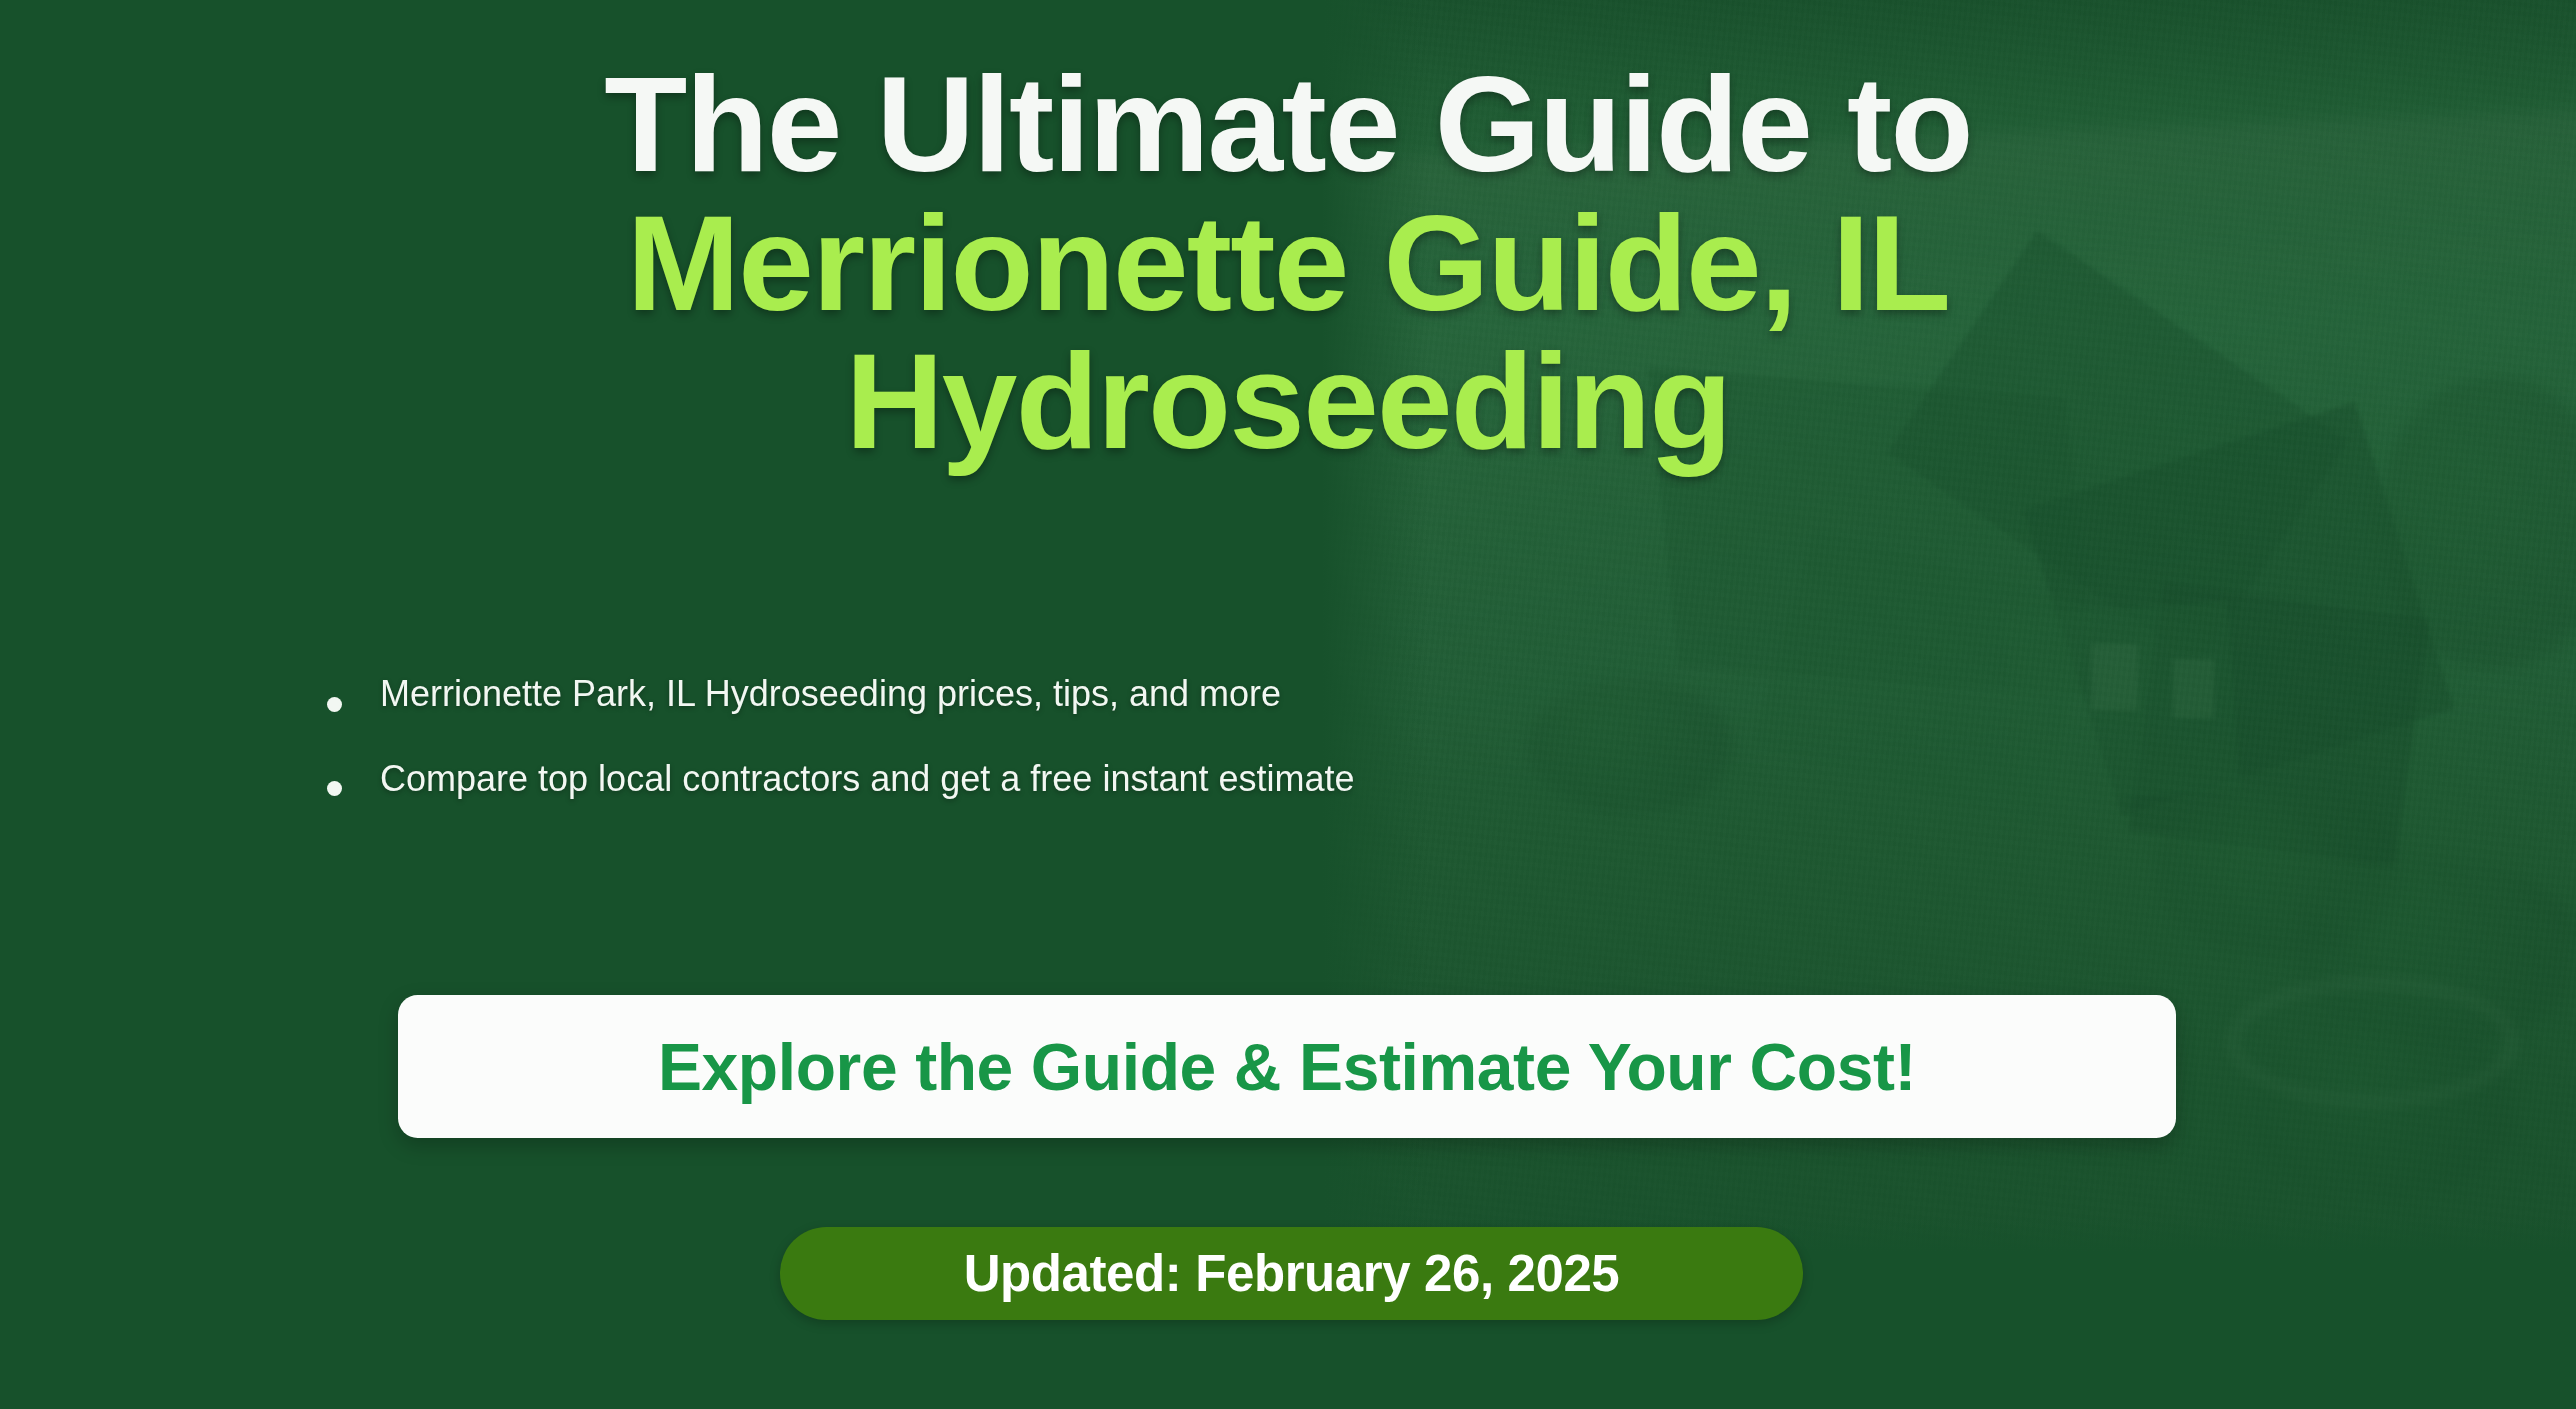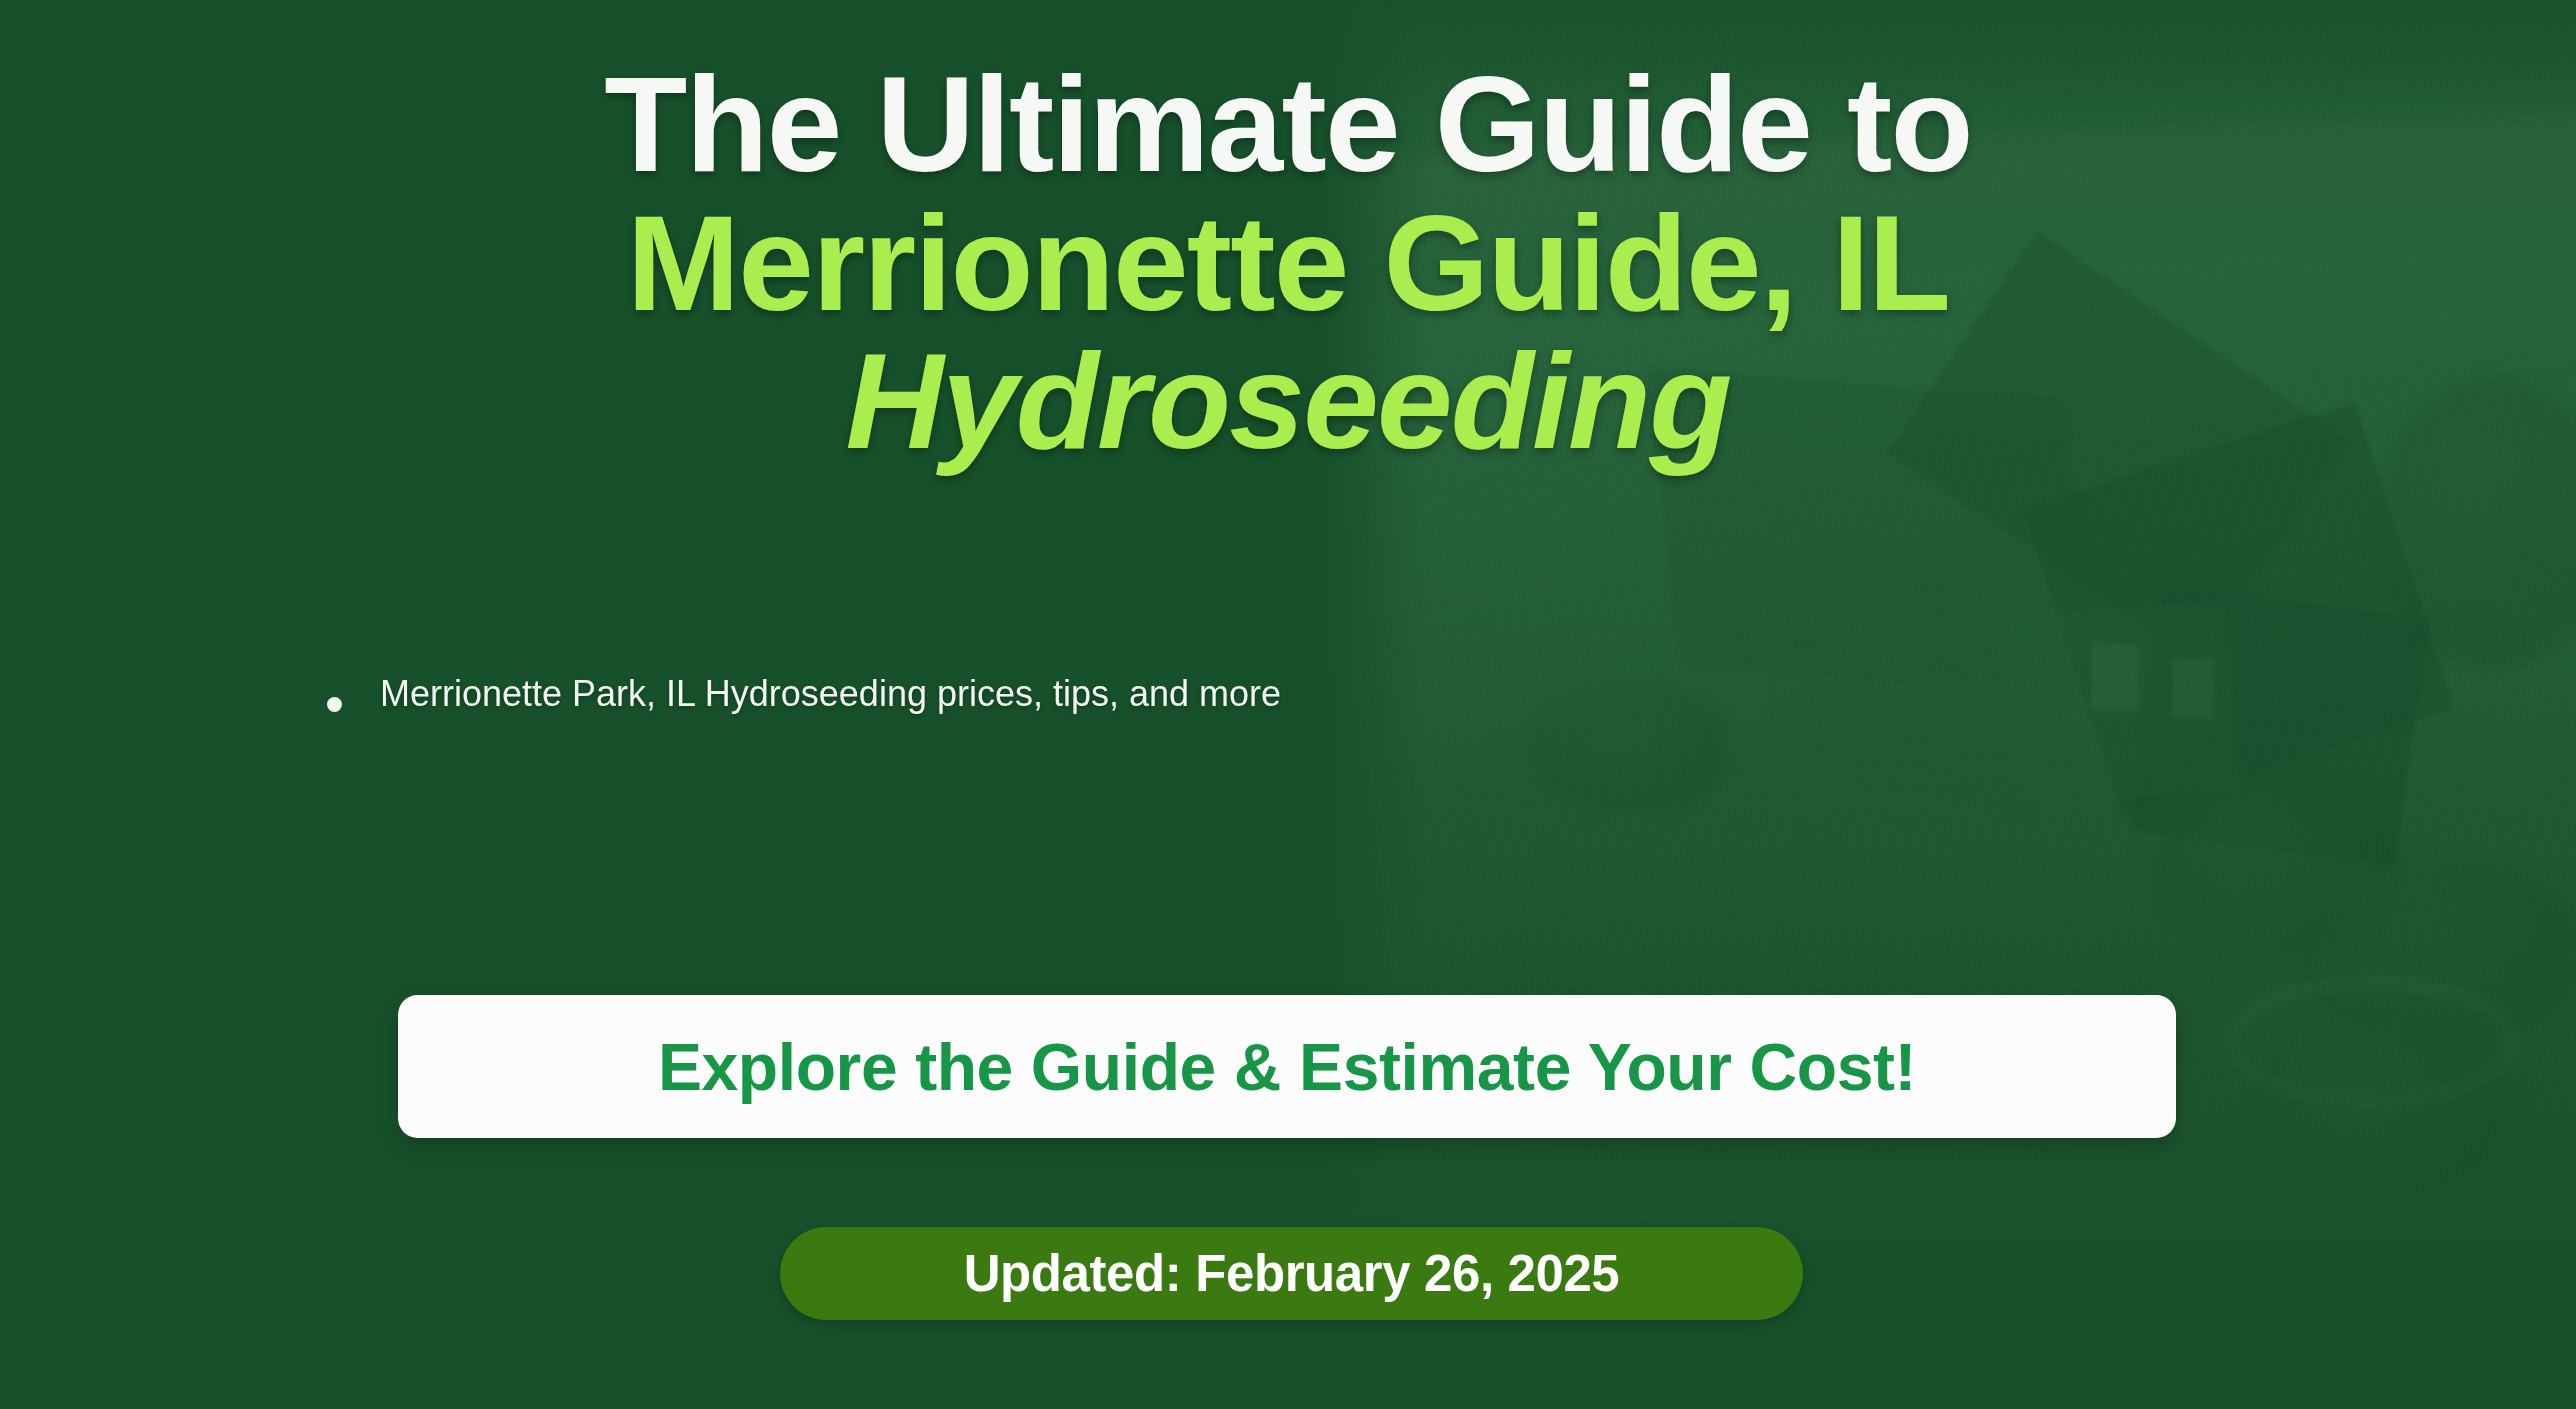--- a/index.html
+++ b/index.html
@@ -132,21 +132,21 @@
     left:0; right:0; top:55px;
     text-align:center;
     font-weight:bold;
     font-size:136px;
     line-height:1.02;
     letter-spacing:-1.8px;
     text-shadow:0 3.6px 9px rgba(0,0,0,.32);
   }
   .title .l1 { display:block; color:#F5F8F5; }
   .title .l2 { display:block; color:#A9ED4E; }
-  .title .l3 { display:block; color:#A9ED4E;font-style:italic; }
+  .title .l3 { display:block; color:#A9ED4E; }
 
   .bullets {
     position:absolute;
     left:322px;
     top:675px;
     list-style:none;
   }
   .bullets li {
     position:relative;
     color:#F2F7F2;
@@ -245,20 +245,21 @@
   <div class="content">
 
     <h1 class="title">
       <span class="l1">The Ultimate Guide to</span>
       <span class="l2">Merrionette Guide, IL</span>
       <span class="l3">Hydroseeding</span>
     </h1>
 
     <ul class="bullets">
       <li>Merrionette Park, IL Hydroseeding prices, tips, and more</li>
+      <li>Compare top local contractors and get a free instant estimate</li>
     </ul>
 
     <button class="cta">Explore the Guide &amp; Estimate Your Cost!</button>
 
     <div class="badge">Updated: February 26, 2025</div>
 
   </div>
 </div>
 
 

